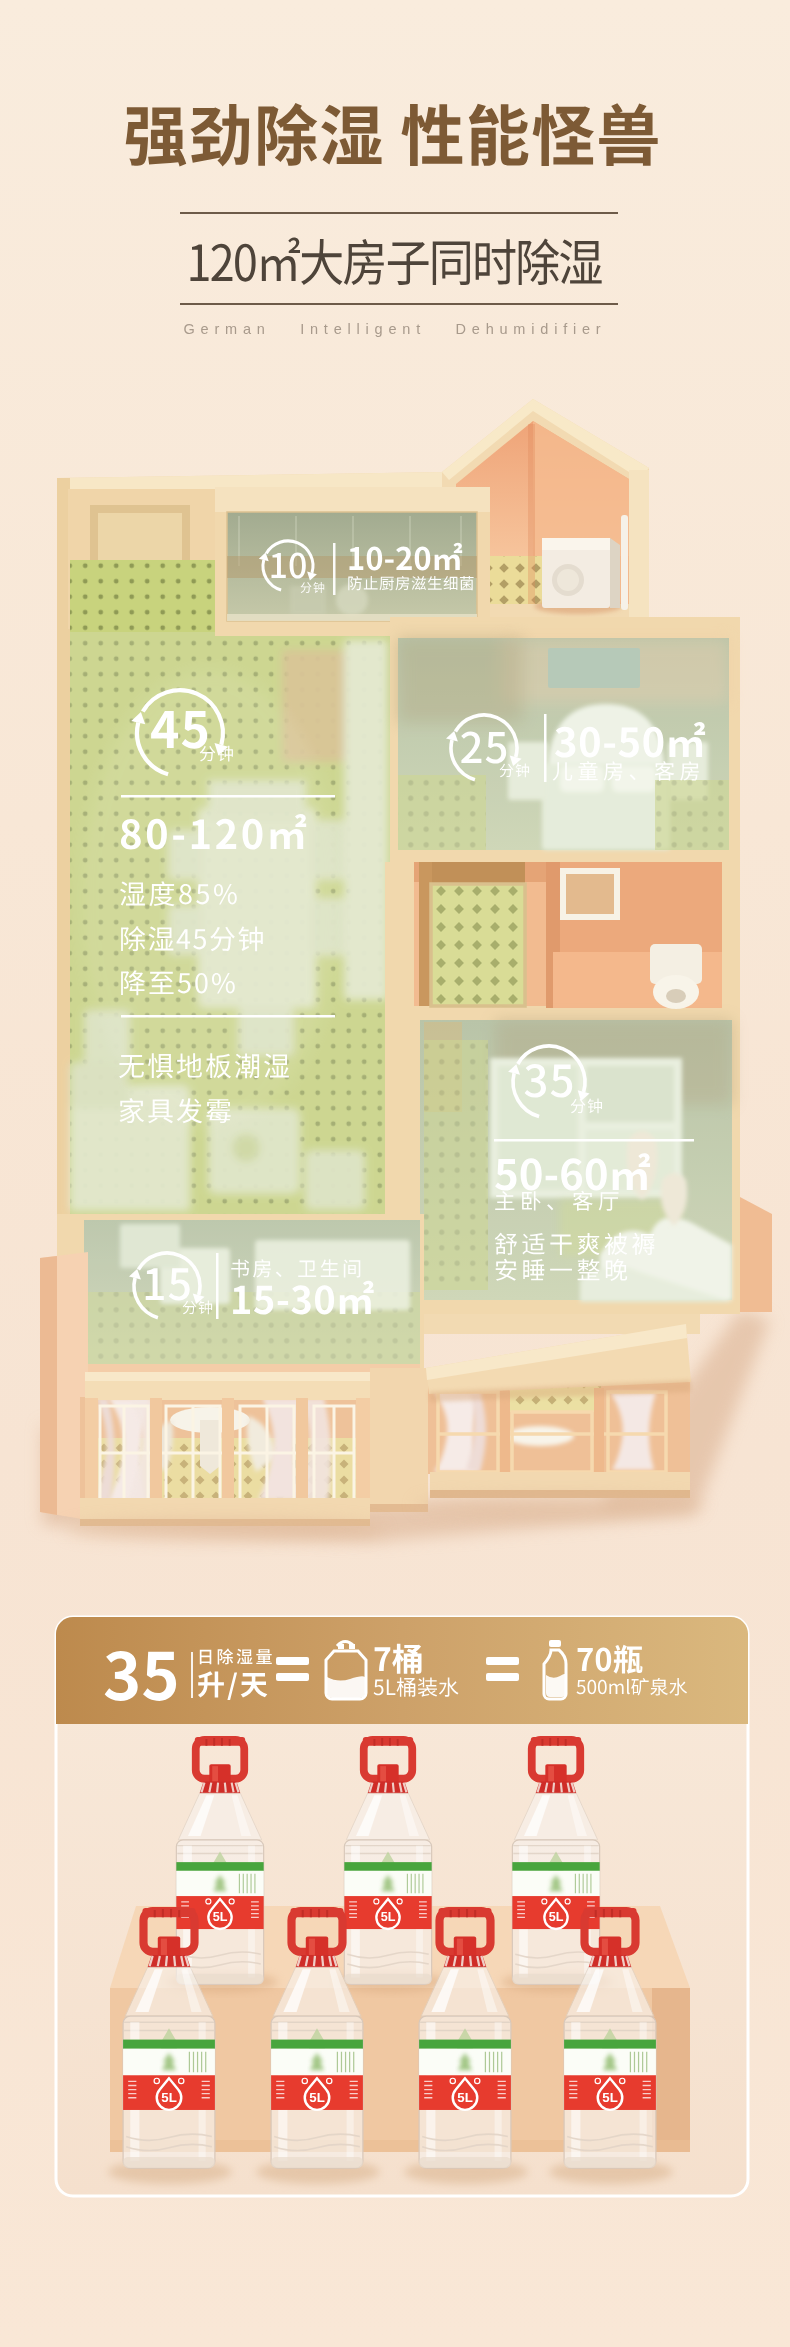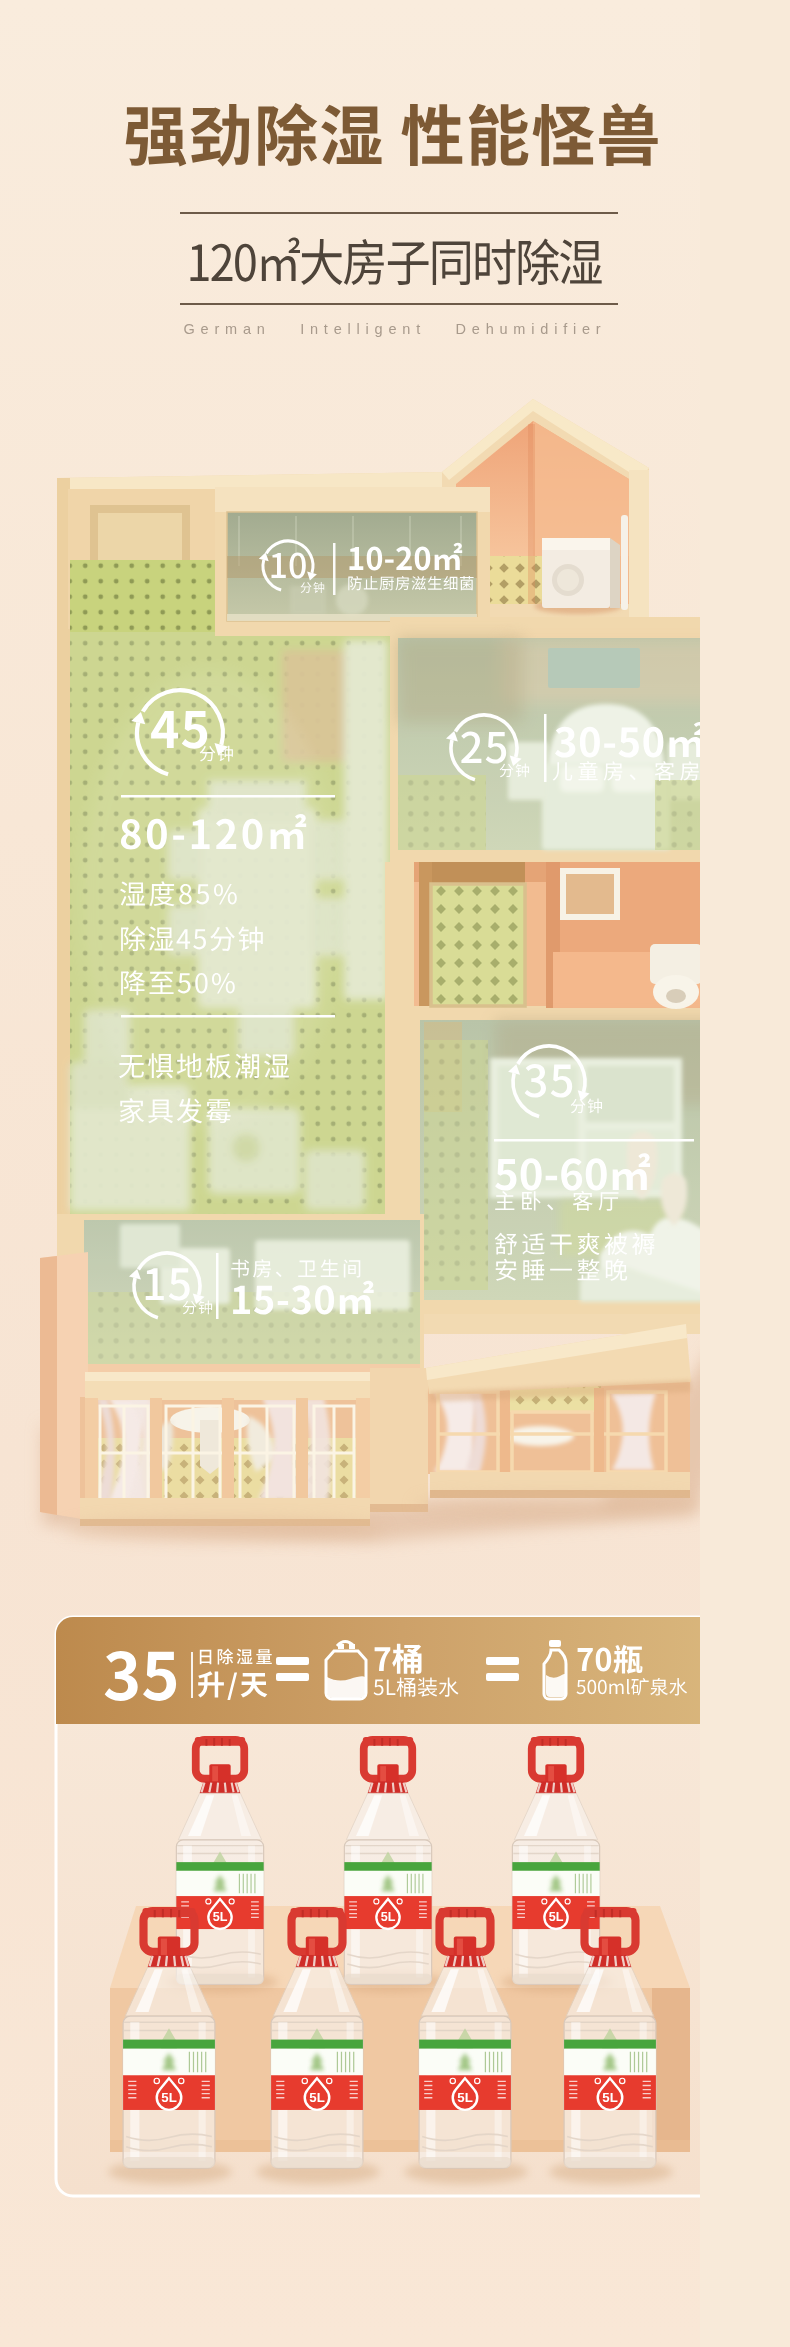--- a/index.html
+++ b/index.html
@@ -1,14 +1,14 @@
 <!DOCTYPE html>
 <html><head><meta charset="utf-8"><title>p</title><style>
 html,body{margin:0;padding:0;background:#f8ead9}
-#page{position:relative;width:700px;height:2347px;overflow:hidden;font-family:"Liberation Sans",sans-serif}
+#page{position:relative;width:790px;height:2347px;overflow:hidden;font-family:"Liberation Sans",sans-serif}
 </style></head><body>
 <div id="page">
 <svg width="790" height="2347" viewBox="0 0 790 2347" xmlns="http://www.w3.org/2000/svg">
 <defs>
 <linearGradient id="bgg" x1="0" y1="0" x2="0" y2="1">
  <stop offset="0" stop-color="#f9ecdd"></stop>
           <stop offset="0.35" stop-color="#f8e7d6"></stop>
  <stop offset="0.62" stop-color="#f7e4d3"></stop>
           <stop offset="1" stop-color="#f9e7d6"></stop>
 </linearGradient>

